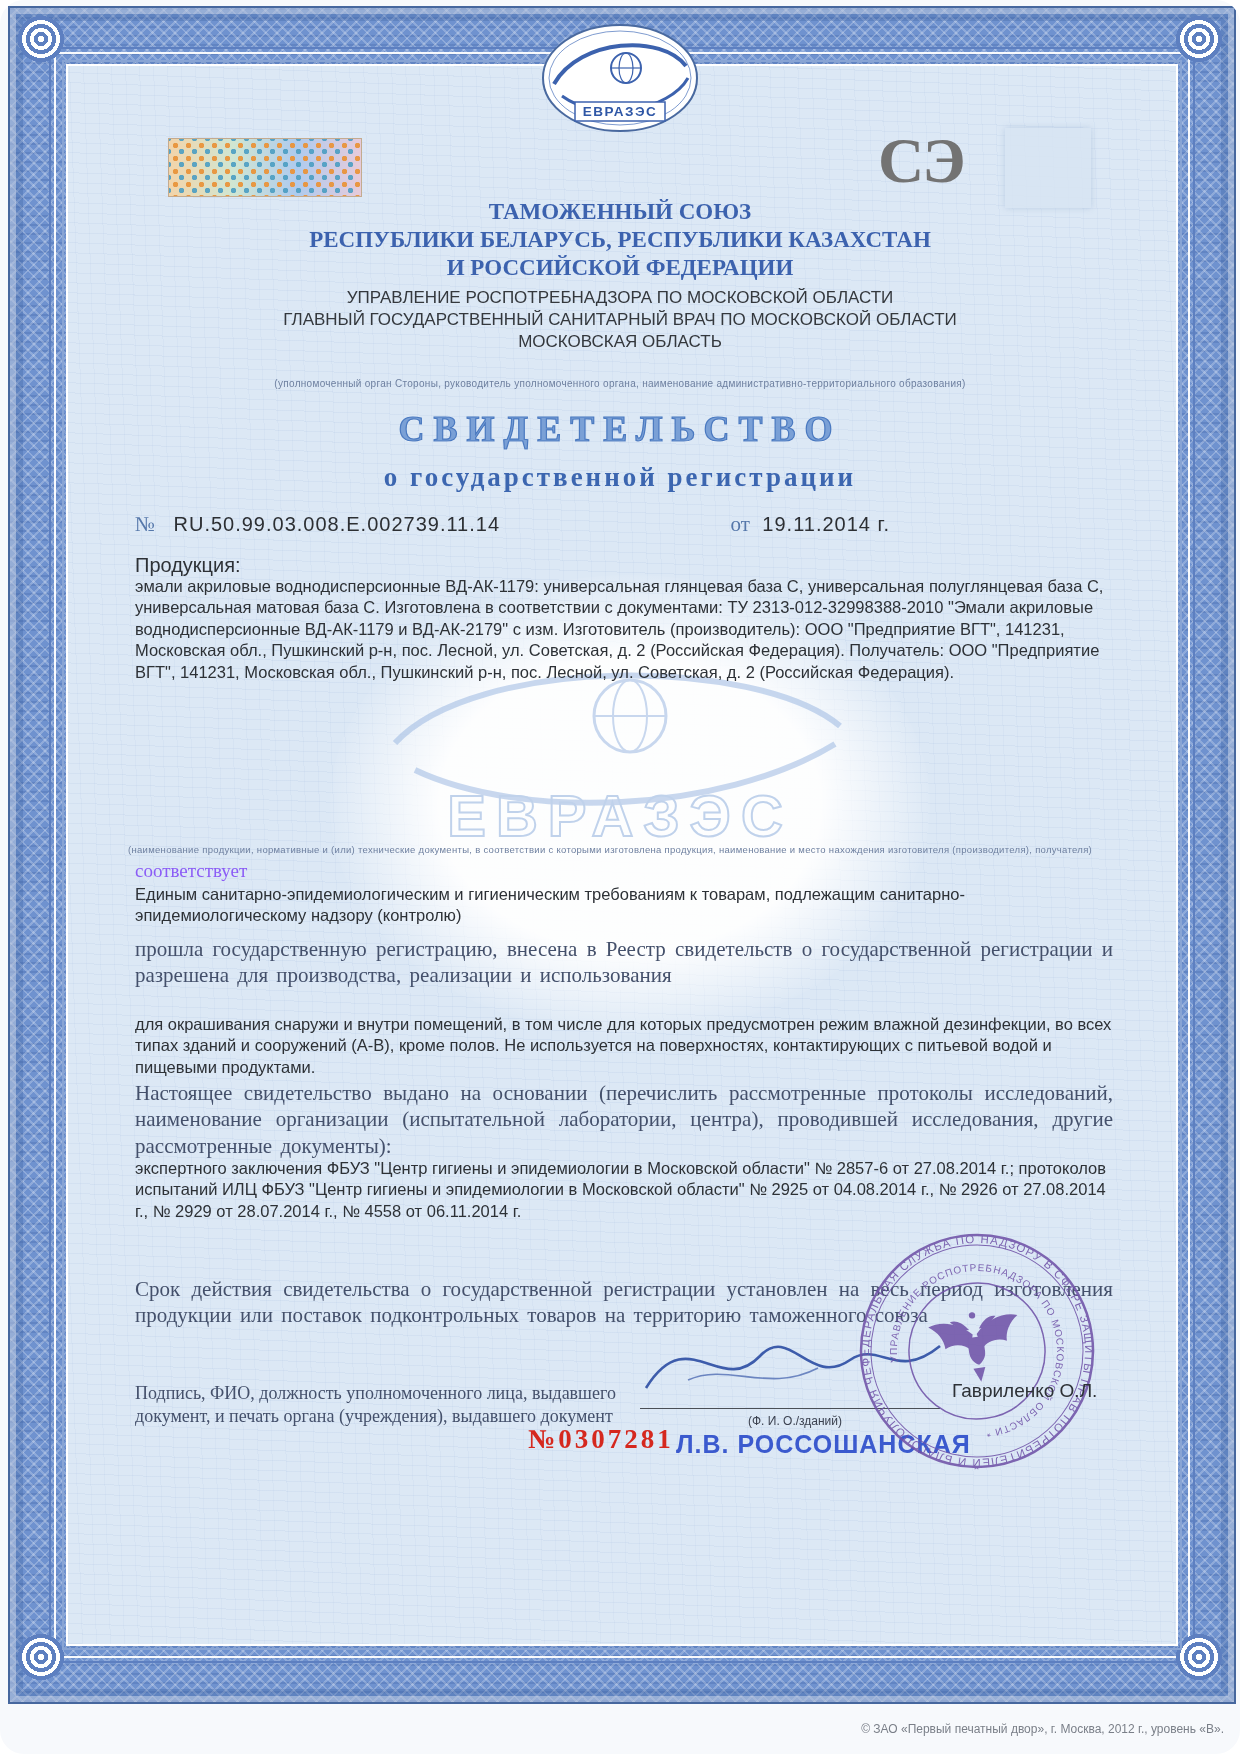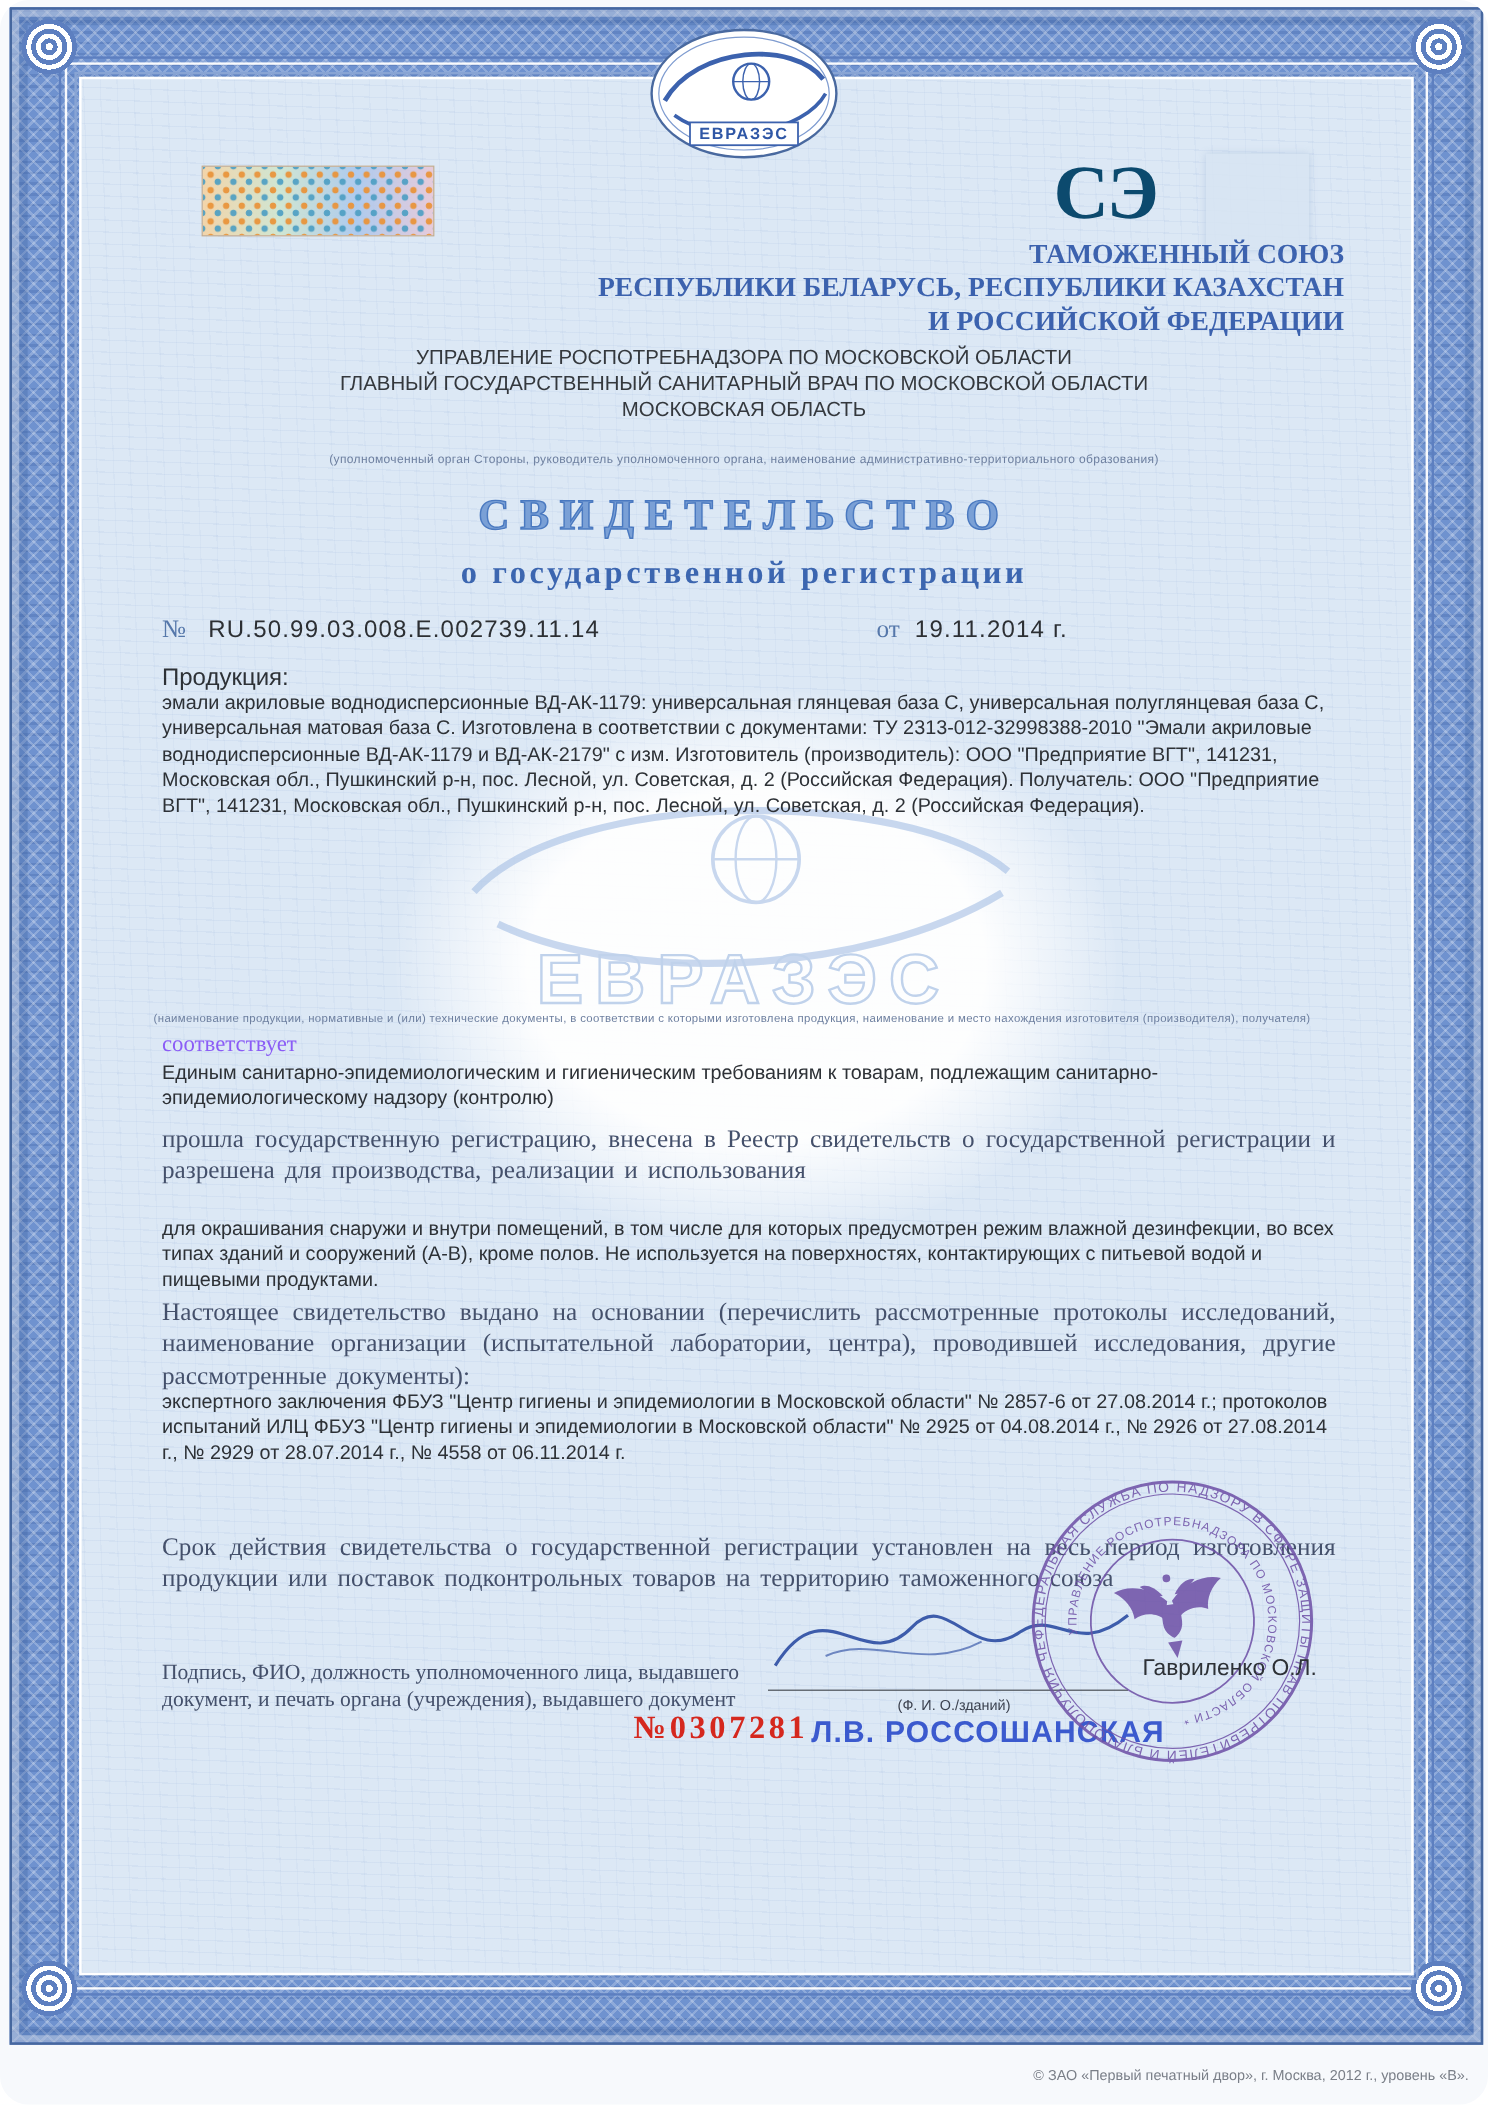--- a/index.html
+++ b/index.html
@@ -44,40 +44,40 @@
     border:2px solid #ffffff; outline:2px solid #88a4d4; outline-offset:2px;
   }
   .halo{
     position:absolute; left:330px; top:575px; width:600px; height:460px; z-index:3;
     background:radial-gradient(ellipse at center, rgba(255,255,255,.95) 0 45%, rgba(255,255,255,0) 72%);
     border-radius:50%;
   }
 
   
   .serif{font-family:"Liberation Serif","DejaVu Serif",serif;}
-  .hdr-blue{color:#3c62ae; font-weight:bold; text-align:right;}
+  .hdr-blue{color:#3c62ae; font-weight:bold; text-align:center;}
   .hdr-dark{color:#34383d; font-weight:bold; text-align:center;}
   .tiny-note{color:#6d7f9f; font-size:10px; text-align:center; letter-spacing:.3px;}
   .title-main{
     font-size:36px; font-weight:bold; color:#7aa0d6;
     -webkit-text-stroke:1.2px #4a79c0; letter-spacing:9px; text-align:center;
     text-shadow:0 1px 0 rgba(255,255,255,.85);
   }
   .title-sub{font-size:27px; font-weight:bold; color:#3c66b0; letter-spacing:3px; text-align:center;}
   .body-sans{font-size:16.5px; line-height:1.3; color:#2d3136; text-align:left;}
   .lead-serif{
     font-size:21px; line-height:1.26; color:#44506b; text-align:justify;
     word-spacing:3px;
   }
   .label-blue{color:#5577aa;}
   .num-text{font-size:20px; color:#2c2f33; letter-spacing:1px;}
 
   .se-mark{
     font-family:"Liberation Serif","DejaVu Serif",serif;
-    font-size:64px; font-weight:bold; color:#0c4a6e; letter-spacing:-2px;
+    font-size:64px; font-weight:bold; color:#737373; letter-spacing:-2px;
   }
   .holo{
     background-image:
       radial-gradient(circle, rgba(235,140,40,.95) 0 2.5px, rgba(0,0,0,0) 3px),
       radial-gradient(circle, rgba(60,150,190,.9) 0 2.5px, rgba(0,0,0,0) 3px),
       linear-gradient(90deg, #f6d3a2, #cfe6cf, #aac8ee, #e8c8d8);
     background-size:13px 13px, 13px 13px, 100% 100%;
     background-position:0 0, 6px 6px, 0 0;
     border:1px solid #c2a584; opacity:.9;
   }

